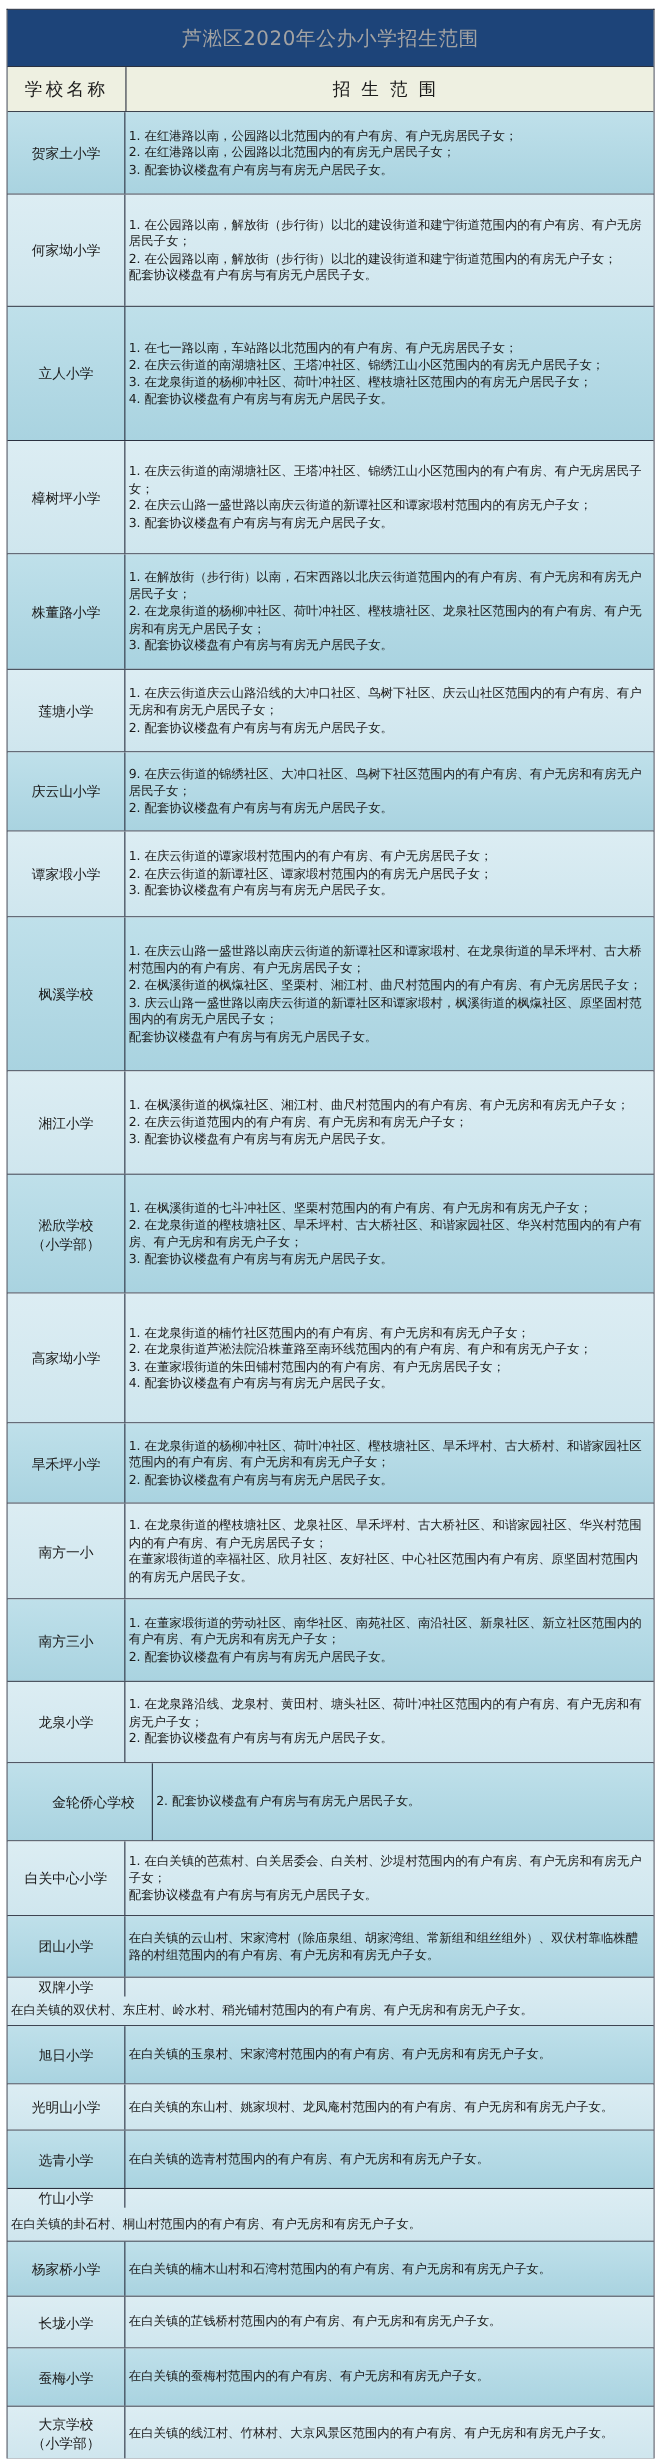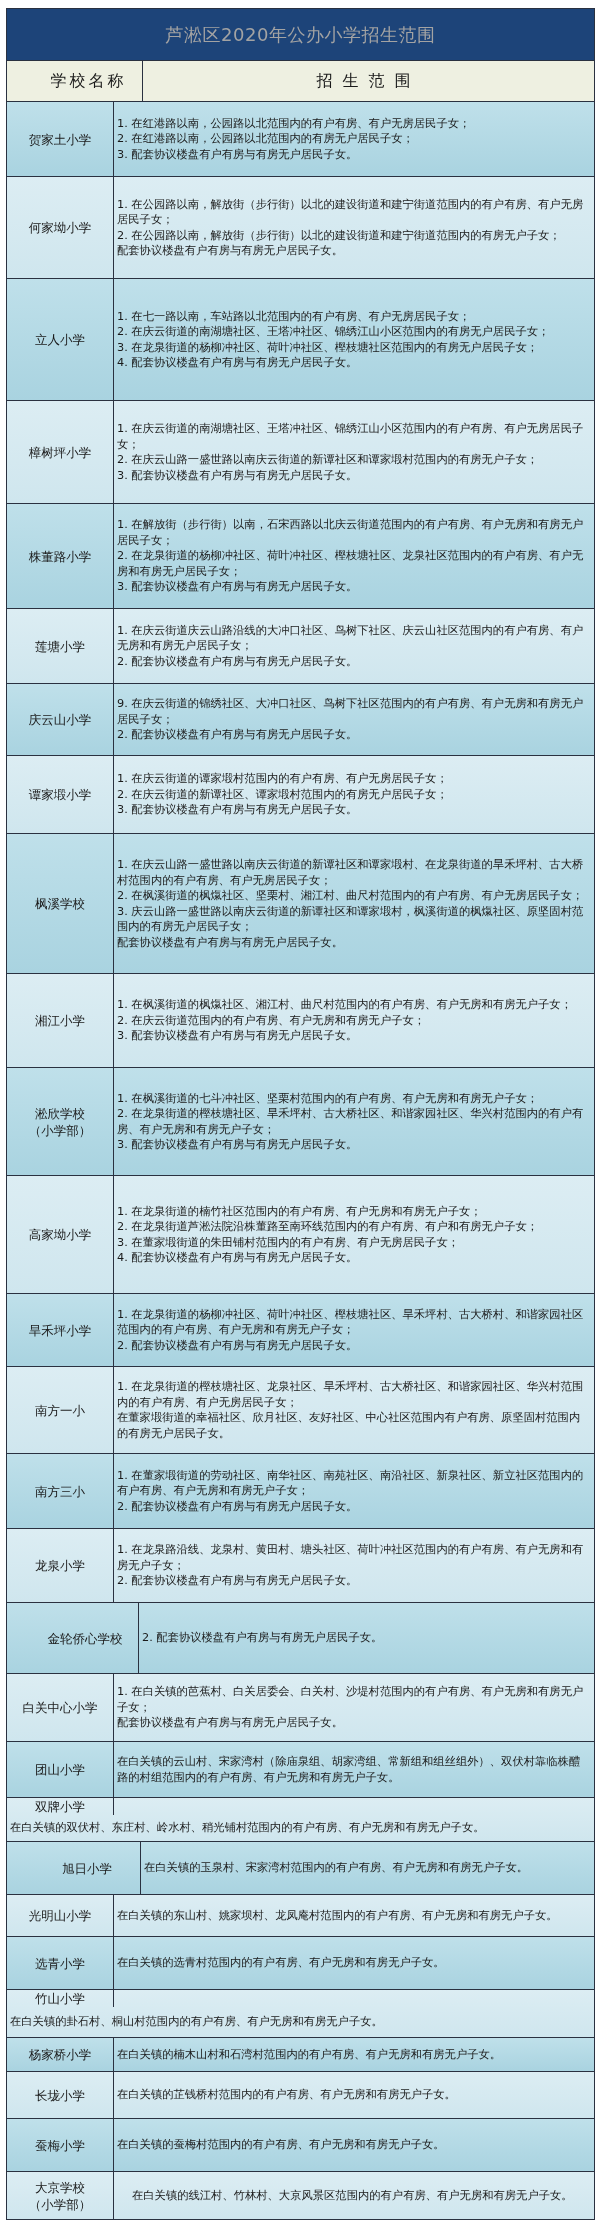--- a/index.html
+++ b/index.html
@@ -5,21 +5,21 @@
   html, body { margin: 0; padding: 0; background: #ffffff; }
   body { width: 600px; height: 2235px; position: relative; overflow: hidden;
          font-family: "DejaVu Sans", "Liberation Sans", sans-serif; color: #1a1a1a; }
   .table { position: absolute; left: 6px; top: 8px; width: 587px;
            border: 1px solid #2a3140; border-bottom: none; }
   .title { height: 51px; background: #1d4479; color: #a3a3a3; font-size: 18px;
            display: flex; align-items: center; justify-content: center;
            border-bottom: 1px solid #2a3140; letter-spacing: 0.5px; }
   .hdr { display: flex; height: 40px; background: #eef0e1; border-bottom: 1px solid #2a3140; }
   .hdr .c1 { width: 107px; border-right: 1px solid #2a3140; display: flex;
-             align-items: center; justify-content: center; font-size: 16px; letter-spacing: 3px; margin-left: 28px; }
+             align-items: center; justify-content: center; font-size: 16px; letter-spacing: 3px; }
   .hdr .c2 { flex: 1; display: flex; align-items: center; justify-content: center;
              font-size: 16px; letter-spacing: 10px; }
   .row { display: flex; border-bottom: 1px solid #2a3140; box-sizing: border-box; }
   .row.dark { background: linear-gradient(180deg, #bfe0ea 0%, #a9d3e0 100%); }
   .row.light { background: linear-gradient(180deg, #dcedf3 0%, #cfe6ee 100%); }
   .name { width: 107px; border-right: 1px solid #2a3140; display: flex; align-items: center;
           justify-content: center; text-align: center; font-size: 12.5px; line-height: 17px;
           white-space: pre-line; padding: 0 2px; box-sizing: border-box; }
   .scope { flex: 1; display: flex; flex-direction: column; justify-content: center;
            padding: 0 4px 0 3px; font-size: 11.3px; line-height: 15.5px; }
@@ -179,21 +179,21 @@
         <div class="scope">
           <span>在白关镇的云山村、宋家湾村（除庙泉组、胡家湾组、常新组和组丝组外）、双伏村靠临株醴路的村组范围内的有户有房、有户无房和有房无户子女。</span>
         </div>
       </div>
       <div class="row light" style="height: 44px; flex-direction: column;">
         <div class="name">双牌小学</div>
         <div class="scope">
           <span>在白关镇的双伏村、东庄村、岭水村、稍光铺村范围内的有户有房、有户无房和有房无户子女。</span>
         </div>
       </div>
-      <div class="row dark" style="height: 53px; padding-left: 27px;">
+      <div class="row dark" style="height: 53px;">
         <div class="name">旭日小学</div>
         <div class="scope">
           <span>在白关镇的玉泉村、宋家湾村范围内的有户有房、有户无房和有房无户子女。</span>
         </div>
       </div>
       <div class="row light" style="height: 42px;">
         <div class="name">光明山小学</div>
         <div class="scope">
           <span>在白关镇的东山村、姚家坝村、龙凤庵村范围内的有户有房、有户无房和有房无户子女。</span>
         </div>
@@ -203,39 +203,39 @@
         <div class="scope">
           <span>在白关镇的选青村范围内的有户有房、有户无房和有房无户子女。</span>
         </div>
       </div>
       <div class="row light" style="height: 48px; flex-direction: column;">
         <div class="name">竹山小学</div>
         <div class="scope">
           <span>在白关镇的卦石村、桐山村范围内的有户有房、有户无房和有房无户子女。</span>
         </div>
       </div>
-      <div class="row dark" style="height: 34px; justify-content: flex-end;">
+      <div class="row dark" style="height: 50px; justify-content: flex-end;">
         <div class="name">杨家桥小学</div>
         <div class="scope">
           <span>在白关镇的楠木山村和石湾村范围内的有户有房、有户无房和有房无户子女。</span>
         </div>
       </div>
       <div class="row light" style="height: 47px;">
         <div class="name">长垅小学</div>
         <div class="scope">
           <span>在白关镇的芷钱桥村范围内的有户有房、有户无房和有房无户子女。</span>
         </div>
       </div>
       <div class="row dark" style="height: 53px;">
         <div class="name">蚕梅小学</div>
         <div class="scope">
           <span>在白关镇的蚕梅村范围内的有户有房、有户无房和有房无户子女。</span>
         </div>
       </div>
-      <div class="row light" style="height: 48px; gap: 15px;">
+      <div class="row light" style="height: 48px;">
         <div class="name">大京学校
 （小学部）</div>
         <div class="scope">
           <span>在白关镇的线江村、竹林村、大京风景区范围内的有户有房、有户无房和有房无户子女。</span>
         </div>
       </div>
     </div>
 </div>
 
 </body></html>

